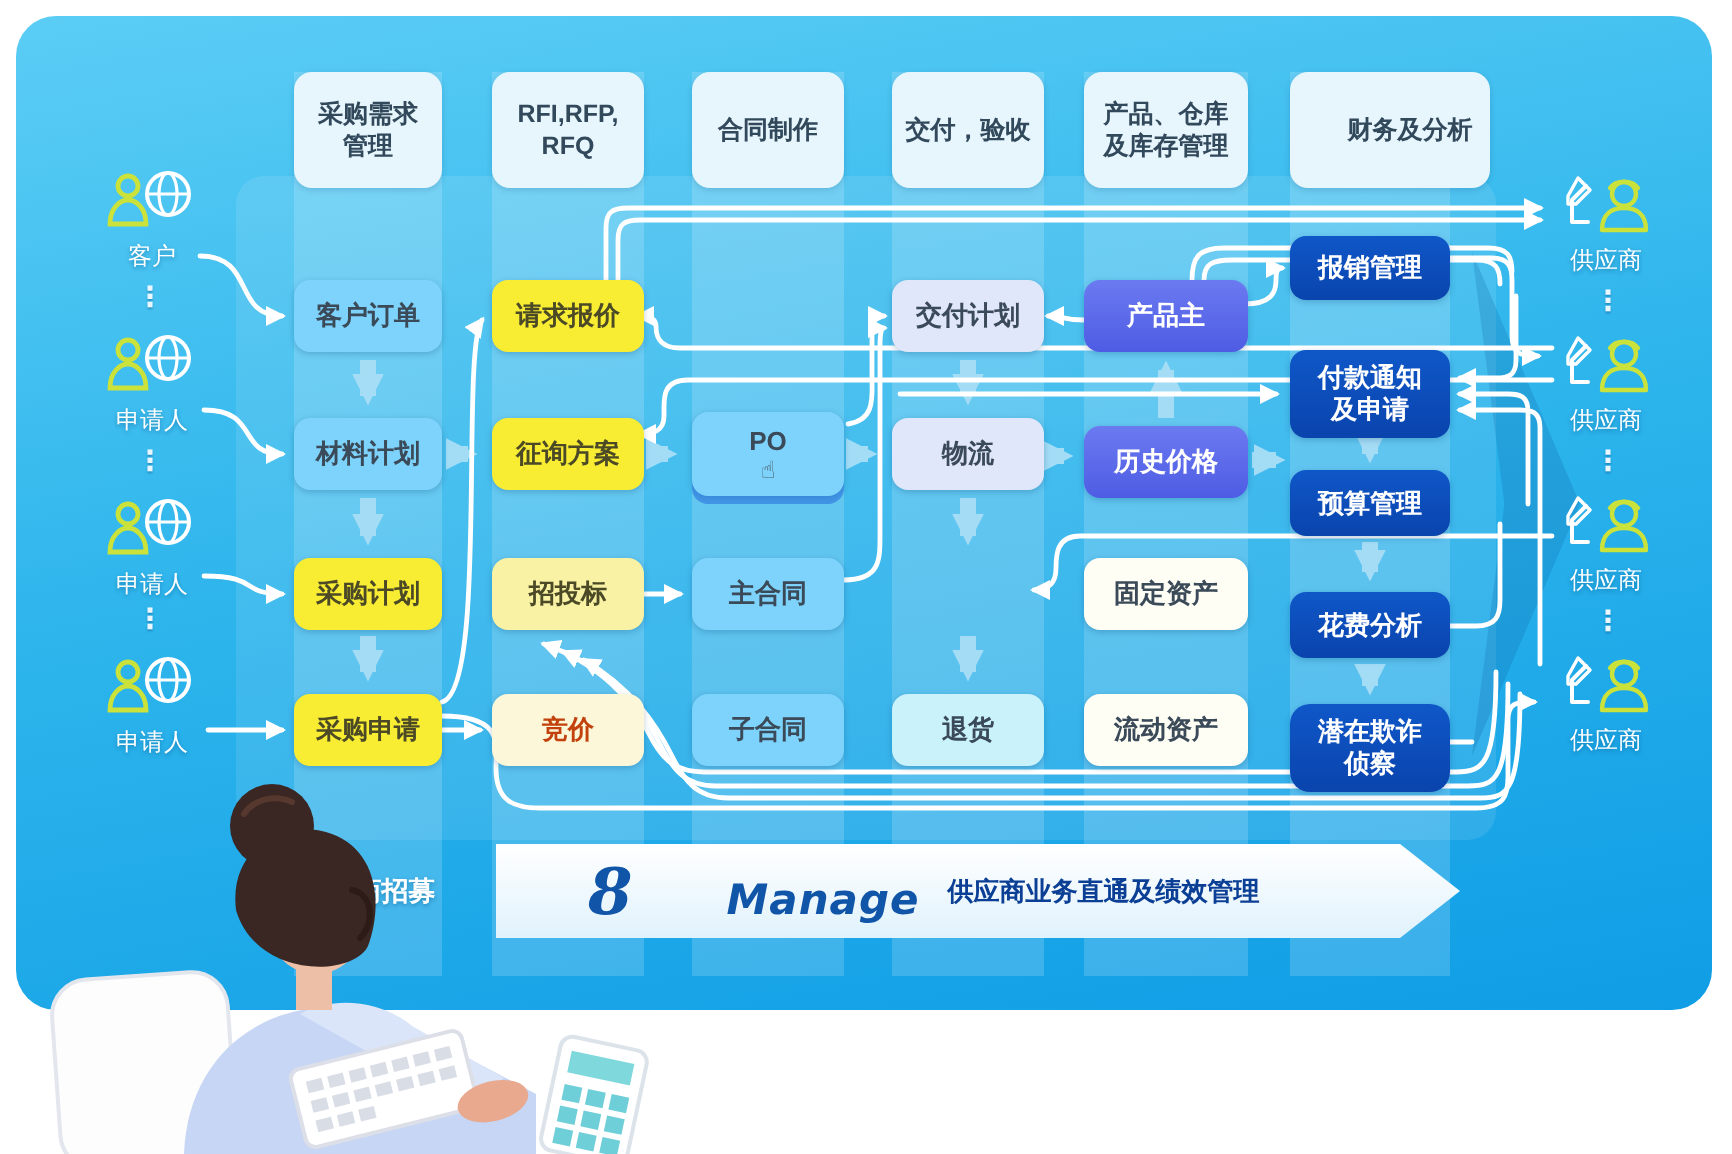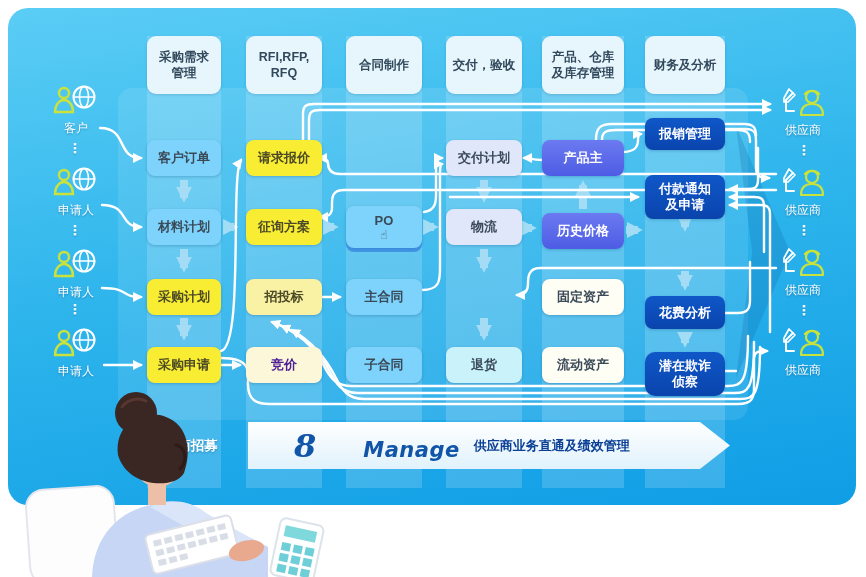--- a/index.html
+++ b/index.html
@@ -16,21 +16,21 @@
        color:#32495c;font-weight:bold;font-size:12.5px;line-height:1.3;display:flex;
        align-items:center;justify-content:center;text-align:center;white-space:pre-line;
        box-shadow:0 1px 3px rgba(0,60,110,.18);}
   .bx{position:absolute;height:36px;border-radius:8px;display:flex;align-items:center;
       justify-content:center;text-align:center;font-weight:bold;font-size:13px;color:#3b4a58;
       white-space:pre-line;line-height:1.2;box-shadow:0 1px 3px rgba(0,60,110,.25);}
   .c-white{background:#7dd3fc}
   .c-offwhite{background:#fffef5}
   .c-yellow{background:#f8ed33;color:#4c4a26}
   .c-pale{background:#f9f2a4;color:#4c4a26}
-  .c-cream{background:#fcf7d8;color:#4c1d95}
+  .c-cream{background:#fcf7d8;color:#c2410c}
   .c-peri{background:#e0e7fb}
   .c-cyan{background:#c9f2fb}
   .c-indigo{background:linear-gradient(180deg,#6b7af0,#4e5ce4);color:#fff}
   .c-dark{background:linear-gradient(180deg,#0f57c8,#0a44ad);color:#fff}
   .po{flex-direction:column;box-shadow:0 4px 0 rgba(40,110,220,0.55),0 1px 3px rgba(0,60,110,.25);cursor:pointer;}
   .hand{font-size:12px;color:#4a5a66;line-height:1;margin-top:1px;}
   .actor{position:absolute;width:64px;text-align:center;color:#fff;font-weight:normal;
          font-size:12px;text-shadow:0 1px 2px rgba(0,70,120,.45);}
   .actor-r{width:70px;}
   .alabel{margin-top:1px;}
@@ -128,21 +128,21 @@
   </svg>
 
   <div class="hdr" style="left:147px;width:74px;">采购需求
 管理</div>
   <div class="hdr" style="left:246px;width:76px;">RFI,RFP,
 RFQ</div>
   <div class="hdr" style="left:346px;width:76px;">合同制作</div>
   <div class="hdr" style="left:446px;width:76px;">交付，验收</div>
   <div class="hdr" style="left:542px;width:82px;">产品、仓库
 及库存管理</div>
-  <div class="hdr" style="left:645px;width:80px;">财务及分析</div>
+  <div class="hdr" style="left:645px;width:80px;padding-left:20px;">财务及分析</div>
 
   <div class="bx c-white" style="left:147px;top:140px;width:74px;">客户订单</div>
   <div class="bx c-white" style="left:147px;top:209px;width:74px;">材料计划</div>
   <div class="bx c-yellow" style="left:147px;top:279px;width:74px;">采购计划</div>
   <div class="bx c-yellow" style="left:147px;top:347px;width:74px;">采购申请</div>
 
   <div class="bx c-yellow" style="left:246px;top:140px;width:76px;">请求报价</div>
   <div class="bx c-yellow" style="left:246px;top:209px;width:76px;">征询方案</div>
   <div class="bx c-pale" style="left:246px;top:279px;width:76px;">招投标</div>
   <div class="bx c-cream" style="left:246px;top:347px;width:76px;">竞价</div>
@@ -159,20 +159,21 @@
   <div class="bx c-cyan" style="left:446px;top:347px;width:76px;">退货</div>
 
   <div class="bx c-indigo" style="left:542px;top:140px;width:82px;">产品主</div>
   <div class="bx c-indigo" style="left:542px;top:213px;width:82px;">历史价格</div>
   <div class="bx c-offwhite" style="left:542px;top:279px;width:82px;">固定资产</div>
   <div class="bx c-offwhite" style="left:542px;top:347px;width:82px;">流动资产</div>
 
   <div class="bx c-dark" style="left:645px;top:118px;width:80px;height:32px;">报销管理</div>
   <div class="bx c-dark" style="left:645px;top:175px;width:80px;height:44px;">付款通知
 及申请</div>
+  <div class="bx c-dark" style="left:645px;top:235px;width:80px;height:33px;">预算管理</div>
   <div class="bx c-dark" style="left:645px;top:296px;width:80px;height:33px;">花费分析</div>
   <div class="bx c-dark" style="left:645px;top:352px;width:80px;height:44px;border-radius:10px;">潜在欺诈
 侦察</div>
 
   <div class="actor" style="left:44px;top:84px;">
     <svg width="46" height="32" viewBox="0 0 46 32">
       <g fill="none" stroke-linecap="round">
         <circle cx="11" cy="9" r="5" stroke="#cbe23b" stroke-width="2.4"></circle>
         <path d="M2,28 C2,20 7,16 11,16 C15,16 20,20 20,28 Z" stroke="#cbe23b" stroke-width="2.4"></path>
         <circle cx="31" cy="13" r="10.5" stroke="#fff" stroke-width="2"></circle>

